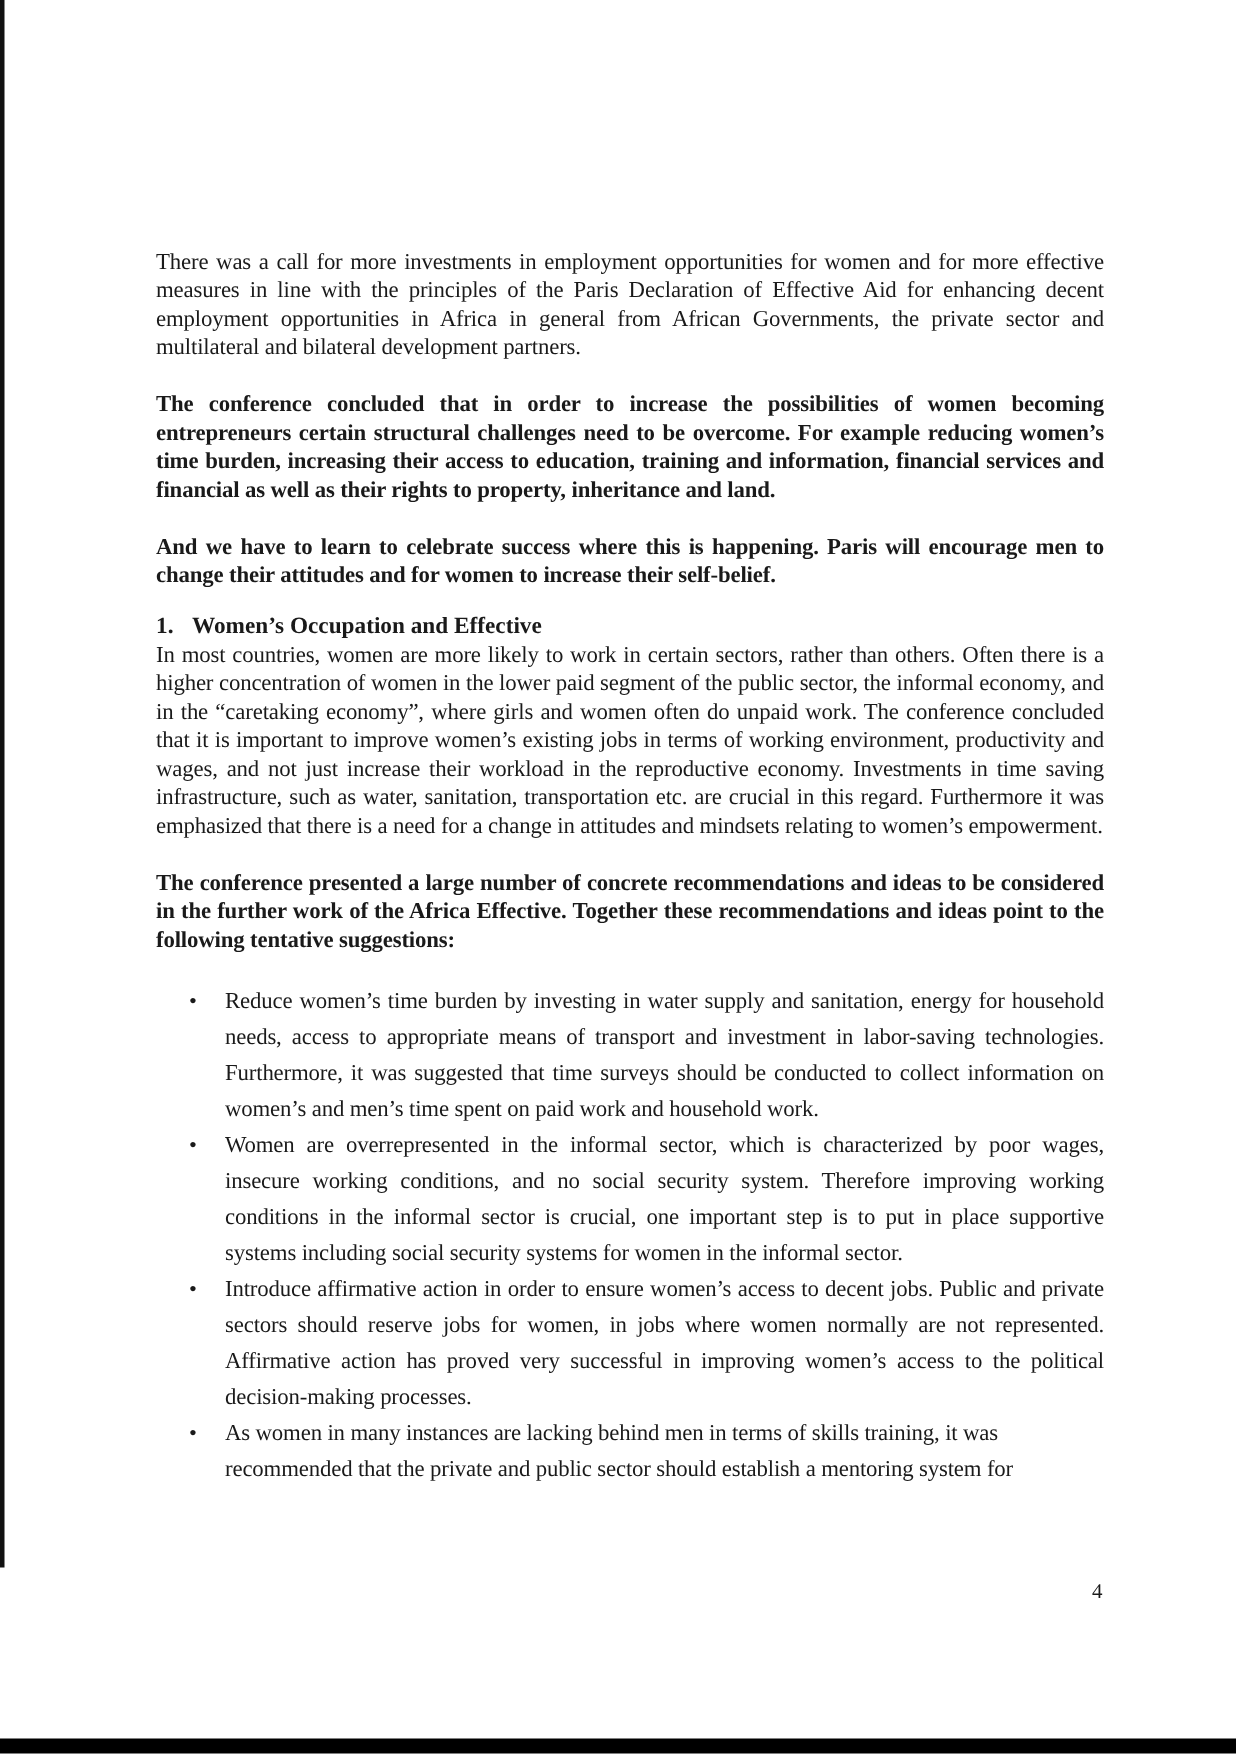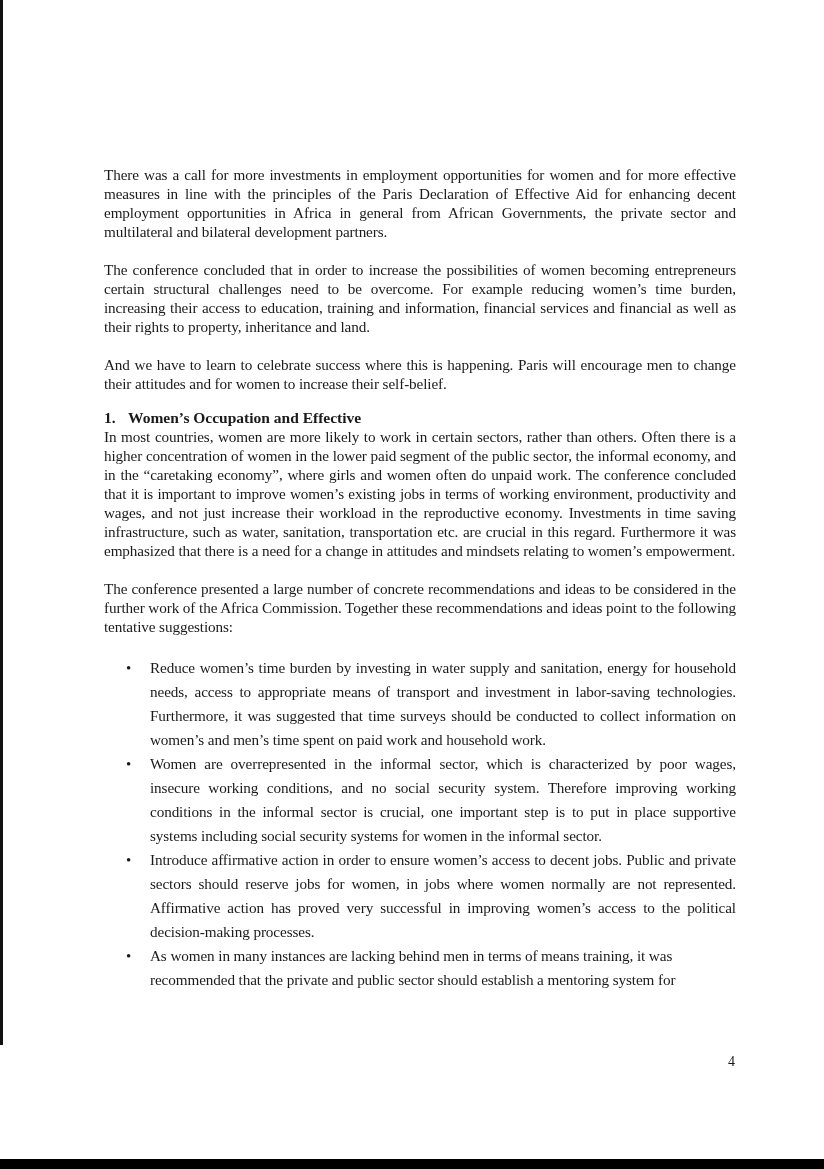--- a/index.html
+++ b/index.html
@@ -38,21 +38,21 @@
       width: 632px;
       margin-top: 24px;
     }
     p.body {
       margin: 0;
       font-size: 15.2px;
       line-height: 19px;
       text-align: justify;
       letter-spacing: -0.1px;
     }
-    p.gap { margin-top: 19px; }
+    p.gap { margin-top: 19px; font-weight: bold; }
     h2.section {
       margin: 15px 0 0 0;
       font-size: 15.5px;
       line-height: 19px;
       font-weight: bold;
       display: flex;
     }
     h2.section .num { width: 24px; }
     ul.bullets {
       list-style: none;
@@ -89,37 +89,37 @@
 <div class="page">
   <p class="body">There was a call for more investments in employment opportunities for women and for more effective measures in line with the principles of the Paris Declaration of Effective Aid for enhancing decent employment opportunities in Africa in general from African Governments, the private sector and multilateral and bilateral development partners.</p>
   <p class="body gap">The conference concluded that in order to increase the possibilities of women becoming entrepreneurs certain structural challenges need to be overcome. For example reducing women’s time burden, increasing their access to education, training and information, financial services and financial as well as their rights to property, inheritance and land.</p>
   <p class="body gap">And we have to learn to celebrate success where this is happening. Paris will encourage men to change their attitudes and for women to increase their self-belief.</p>
 
   <h2 class="section">
     <span class="num">1.</span>
     <span>Women’s Occupation and Effective</span>
   </h2>
   <p class="body">In most countries, women are more likely to work in certain sectors, rather than others. Often there is a higher concentration of women in the lower paid segment of the public sector, the informal economy, and in the “caretaking economy”, where girls and women often do unpaid work. The conference concluded that it is important to improve women’s existing jobs in terms of working environment, productivity and wages, and not just increase their workload in the reproductive economy. Investments in time saving infrastructure, such as water, sanitation, transportation etc. are crucial in this regard. Furthermore it was emphasized that there is a need for a change in attitudes and mindsets relating to women’s empowerment.</p>
-  <p class="body gap">The conference presented a large number of concrete recommendations and ideas to be considered in the further work of the Africa Commission. Together these recommendations and ideas point to the following tentative suggestions:</p>
+  <p class="body gap">The conference presented a large number of concrete recommendations and ideas to be considered in the further work of the Africa Effective. Together these recommendations and ideas point to the following tentative suggestions:</p>
 
   <ul class="bullets">
     <li>
       <span class="dot">•</span>
       <span>Reduce women’s time burden by investing in water supply and sanitation, energy for household needs, access to appropriate means of transport and investment in labor-saving technologies.  Furthermore, it was suggested that time surveys should be conducted to collect information on women’s and men’s time spent on paid work and household work.</span>
     </li>
     <li>
       <span class="dot">•</span>
       <span>Women are overrepresented in the informal sector, which is characterized by poor wages, insecure working conditions, and no social security system. Therefore improving working conditions in the informal sector is crucial, one important step is to put in place supportive systems including social security systems for women in the informal sector.</span>
     </li>
     <li>
       <span class="dot">•</span>
       <span>Introduce affirmative action in order to ensure women’s access to decent jobs. Public and private sectors should reserve jobs for women, in jobs where women normally are not represented. Affirmative action has proved very successful in improving women’s access to the political decision-making processes.</span>
     </li>
     <li style="text-align:left;">
       <span class="dot">•</span>
-      <span>As women in many instances are lacking behind men in terms of means training, it was recommended that the private and public sector should establish a mentoring system for</span>
+      <span>As women in many instances are lacking behind men in terms of skills training, it was recommended that the private and public sector should establish a mentoring system for</span>
     </li>
   </ul>
 </div>
 
 <div class="page-number">4</div>
 
 <div class="bottom-bar"></div>
 
 </body></html>

